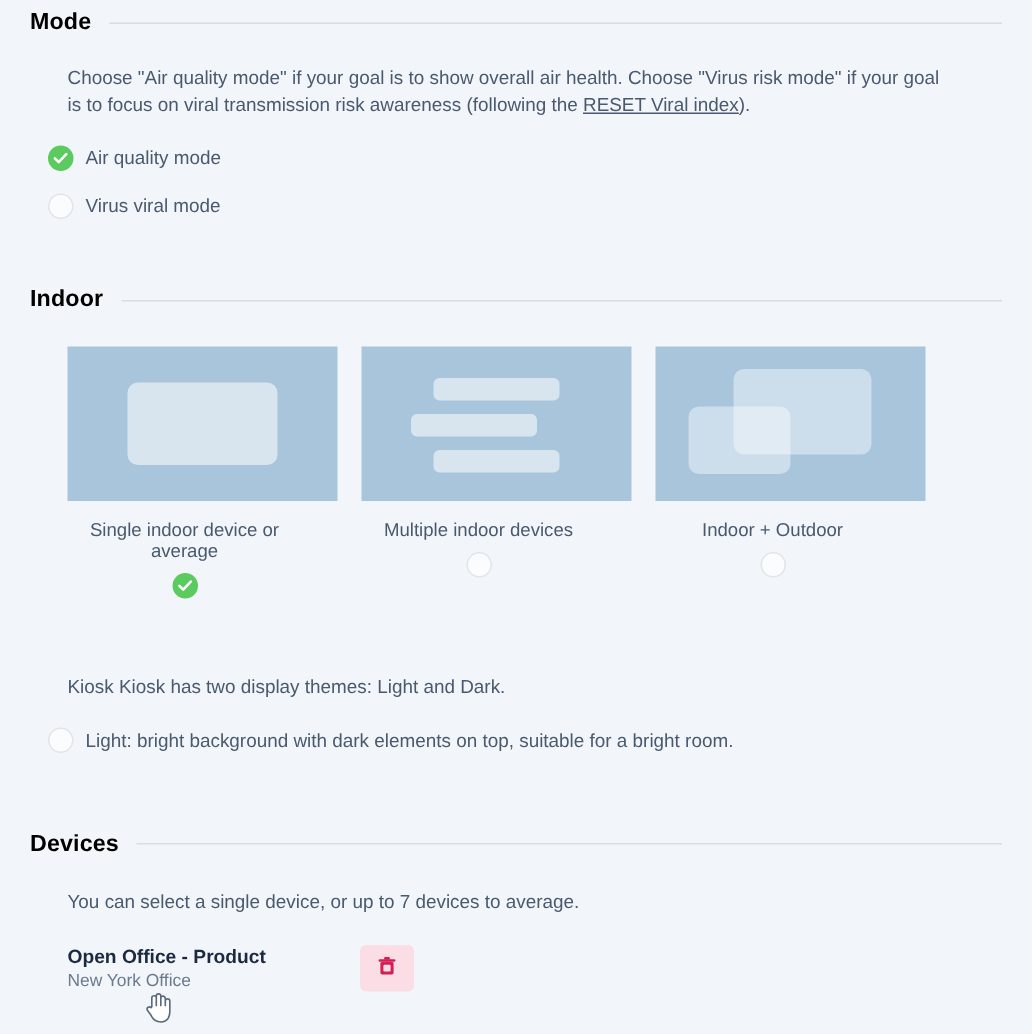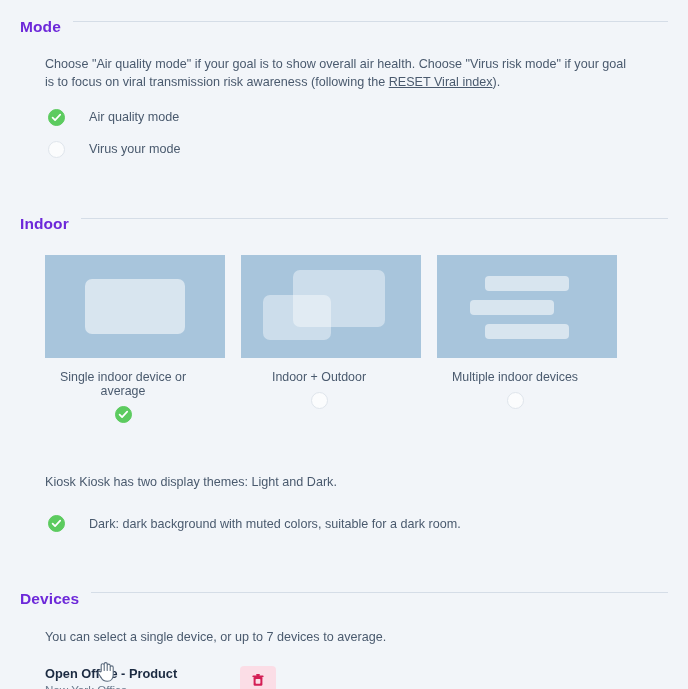--- a/index.html
+++ b/index.html
@@ -17,24 +17,23 @@
   
   .section-head {
     display: flex;
     align-items: center;
     gap: 12px;
     padding: 0 20px 0 20px;
   }
   .section-head .title {
     font-size: 15.5px;
     font-weight: bold;
-    color: #6d28d9;
+    color: #000000;
     white-space: nowrap;
     letter-spacing: .1px;
-    margin-top: 12px;
   }
   .section-head .rule {
     flex: 1 1 auto;
     height: 1px;
     background: #d5dde7;
   }
 
   
   .para {
     font-size: 12.6px;
@@ -45,22 +44,22 @@
   }
   .para a.link {
     color: #4a5a6e;
     text-decoration: underline;
   }
 
   
   .radio-row {
     display: flex;
     align-items: center;
-    gap: 24px;
-    padding-left: 48px;
+    gap: 8px;
+    padding-left: 32px;
     height: 26px;
   }
   .radio-row .lbl {
     font-size: 12.6px;
     color: #4a5a6e;
   }
 
   .radio {
     width: 17px;
     height: 17px;
@@ -171,21 +170,21 @@
       <svg width="11" height="11" viewBox="0 0 11 11">
           <path d="M1.6 5.6 L4.1 8.1 L9.2 2.7" stroke="#ffffff" stroke-width="1.7" fill="none" stroke-linecap="round" stroke-linejoin="round"></path>
         </svg>
     </span>
     <span class="lbl">Air quality mode</span>
   </div>
 
   <div style="height:6px"></div>
   <div class="radio-row">
     <span class="radio off"></span>
-    <span class="lbl">Virus your mode</span>
+    <span class="lbl">Virus viral mode</span>
   </div>
 
   <div style="height:41px"></div>
   <div class="section-head">
     <span class="title">Indoor</span>
     <span class="rule"></span>
   </div>
 
   <div style="height:22px"></div>
   <div class="layout-row">
@@ -199,59 +198,55 @@
         <span class="radio on">
           <svg width="11" height="11" viewBox="0 0 11 11">
               <path d="M1.6 5.6 L4.1 8.1 L9.2 2.7" stroke="#ffffff" stroke-width="1.7" fill="none" stroke-linecap="round" stroke-linejoin="round"></path>
             </svg>
         </span>
       </div>
     </div>
 
     <div class="layout-card">
       <div class="thumb">
+        <span class="blk" style="left:48px;top:21px;width:84px;height:15px;border-radius:4px;"></span>
+        <span class="blk" style="left:33px;top:45px;width:84px;height:15px;border-radius:4px;"></span>
+        <span class="blk" style="left:48px;top:69px;width:84px;height:15px;border-radius:4px;"></span>
+      </div>
+      <div class="cap">Multiple indoor devices</div>
+      <div class="pick">
+        <span class="radio off"></span>
+      </div>
+    </div>
+
+    <div class="layout-card">
+      <div class="thumb">
         <span class="blk soft" style="left:52px;top:15px;width:92px;height:57px;"></span>
         <span class="blk soft" style="left:22px;top:40px;width:68px;height:45px;"></span>
       </div>
       <div class="cap">Indoor + Outdoor</div>
       <div class="pick">
         <span class="radio off"></span>
       </div>
     </div>
 
-    <div class="layout-card">
-      <div class="thumb">
-        <span class="blk" style="left:48px;top:21px;width:84px;height:15px;border-radius:4px;"></span>
-        <span class="blk" style="left:33px;top:45px;width:84px;height:15px;border-radius:4px;"></span>
-        <span class="blk" style="left:48px;top:69px;width:84px;height:15px;border-radius:4px;"></span>
-      </div>
-      <div class="cap">Multiple indoor devices</div>
-      <div class="pick">
-        <span class="radio off"></span>
-      </div>
-    </div>
-
   </div>
 
   <div style="height:30px"></div>
 
   <div style="height:21px"></div>
   <p class="para">Kiosk Kiosk has two display themes: Light and Dark.</p>
 
   <div style="height:13px"></div>
+  <div class="radio-row">
+    <span class="radio off"></span>
+    <span class="lbl">Light: bright background with dark elements on top, suitable for a bright room.</span>
+  </div>
 
   <div style="height:6px"></div>
-  <div class="radio-row">
-    <span class="radio on">
-      <svg width="11" height="11" viewBox="0 0 11 11">
-          <path d="M1.6 5.6 L4.1 8.1 L9.2 2.7" stroke="#ffffff" stroke-width="1.7" fill="none" stroke-linecap="round" stroke-linejoin="round"></path>
-        </svg>
-    </span>
-    <span class="lbl">Dark: dark background with muted colors, suitable for a dark room.</span>
-  </div>
 
   <div style="height:41px"></div>
   <div class="section-head">
     <span class="title">Devices</span>
     <span class="rule"></span>
   </div>
 
   <div style="height:21px"></div>
   <p class="para">You can select a single device, or up to 7 devices to average.</p>
 

